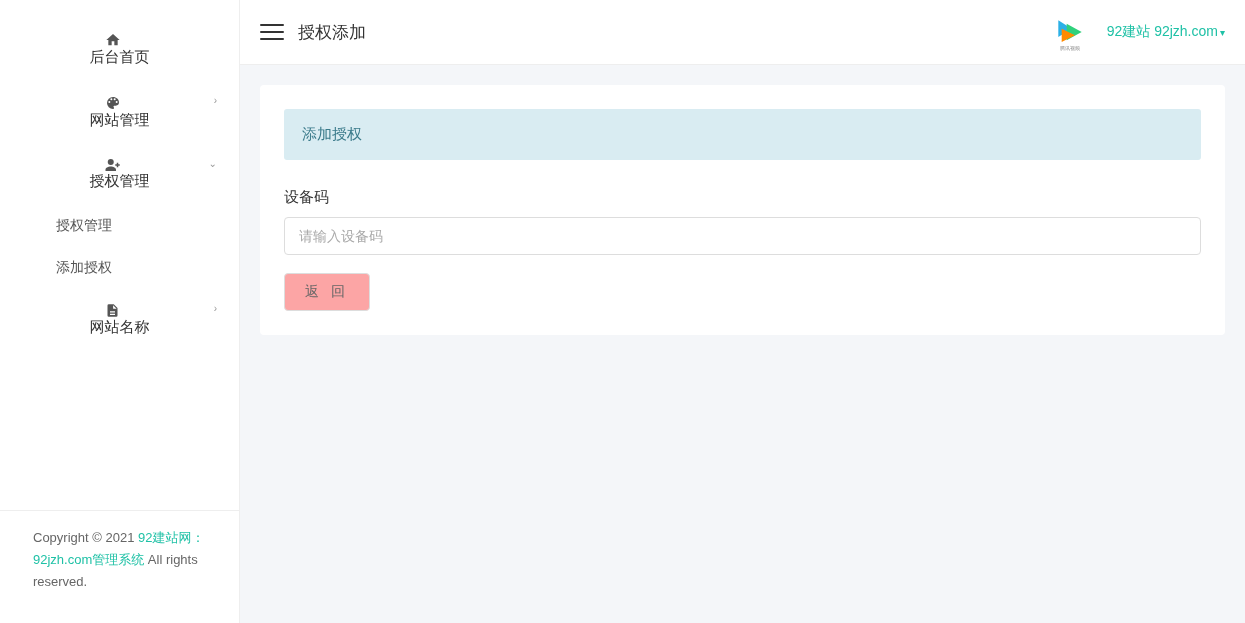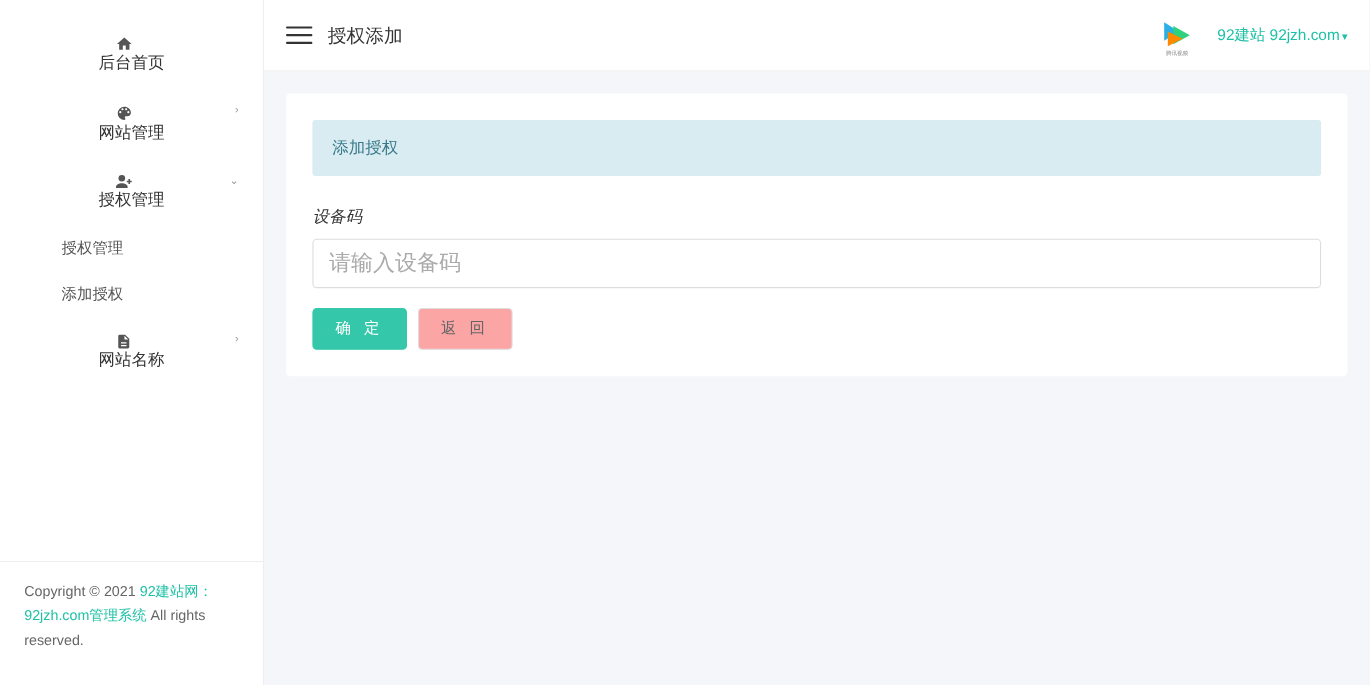--- a/index.html
+++ b/index.html
@@ -12,39 +12,39 @@
 .logo-area { height: 65px; display: flex; align-items: center; padding: 0 8px; }
 .logo-svg { height: 48px; }
 
 .nav { flex: 1; padding-top: 18px; }
 .nav-item { display: flex; align-items: center; padding: 14px 22px; color: #333; cursor: pointer; font-size: 15px; position: relative; flex-direction: column; }
 .nav-item .icon { width: 20px; margin-right: 14px; display: inline-flex; align-items: center; justify-content: center; color: #555; }
 .nav-item .chev { position: absolute; right: 22px; font-size: 10px; color: #999; }
 .nav-sub { }
 .nav-sub-item { padding: 12px 22px 12px 56px; color: #555; font-size: 14px; cursor: pointer; }
 
-.footer { padding: 16px 22px 30px; font-size: 13px; color: #666; line-height: 1.7; border-top: 1px solid #eee; }
+.footer { padding: 16px 33px 30px; font-size: 13px; color: #666; line-height: 1.7; border-top: 1px solid #eee; }
 .footer .link { color: #1fc1a6; }
 
 
 .main { flex: 1; display: flex; flex-direction: column; background: #f4f6f9; }
 .topbar { height: 65px; background: #fff; display: flex; align-items: center; padding: 0 20px; border-bottom: 1px solid #eee; }
 .menu-toggle { width: 24px; height: 24px; margin-right: 14px; cursor: pointer; display: flex; flex-direction: column; justify-content: center; gap: 5px; }
 .menu-toggle span { display: block; height: 2px; background: #333; border-radius: 1px; }
 .page-title { font-size: 17px; color: #333; }
 .topbar-right { margin-left: auto; display: flex; align-items: center; gap: 16px; }
 .avatar { width: 42px; height: 42px; display: flex; align-items: center; justify-content: center; }
 .user-text { color: #1fc1a6; font-size: 14px; cursor: pointer; }
 .user-caret { color: #1fc1a6; font-size: 10px; margin-left: 2px; }
 
 .content { padding: 20px; }
 .card { background: #fff; border-radius: 4px; padding: 24px; }
 .card-header { background: #d9ecf2; color: #3a7a8a; font-size: 15px; padding: 16px 18px; border-radius: 3px; margin-bottom: 28px; }
-.form-label { font-size: 15px; color: #333; margin-bottom: 10px; display: block; font-weight: 500; font-style: italic; }
-.form-input { width: 100%; border: 1px solid #ddd; border-radius: 4px; padding: 10px 14px; font-size: 20px; color: #7f1d1d; outline: none; }
+.form-label { font-size: 15px; color: #333; margin-bottom: 10px; display: block; font-weight: 500; }
+.form-input { width: 100%; border: 1px solid #ddd; border-radius: 4px; padding: 10px 14px; font-size: 14px; color: #7f1d1d; outline: none; }
 .form-input::placeholder { color: #aaa; }
 .btn-row { margin-top: 18px; display: flex; gap: 10px; }
 .btn { padding: 9px 20px; border-radius: 4px; font-size: 14px; cursor: pointer; border: 1px solid transparent; letter-spacing: 4px; }
 .btn-primary { background: #34c7a9; color: #fff; border-color: #34c7a9; }
 .btn-default { background: #fca5a5; color: #666; border-color: #ddd; }
 </style>
 </head>
 <body>
 
 <div class="app">
@@ -123,19 +123,18 @@
         </div>
       </div>
     </div>
 
     <div class="content">
       <div class="card">
         <div class="card-header">添加授权</div>
         <label class="form-label">设备码</label>
         <input class="form-input" type="text" placeholder="请输入设备码" style="">
         <div class="btn-row">
-          <button class="btn btn-primary">确 定</button>
           <button class="btn btn-default">返 回</button>
         </div>
       </div>
     </div>
   </main>
 </div>
 
 </body></html>

